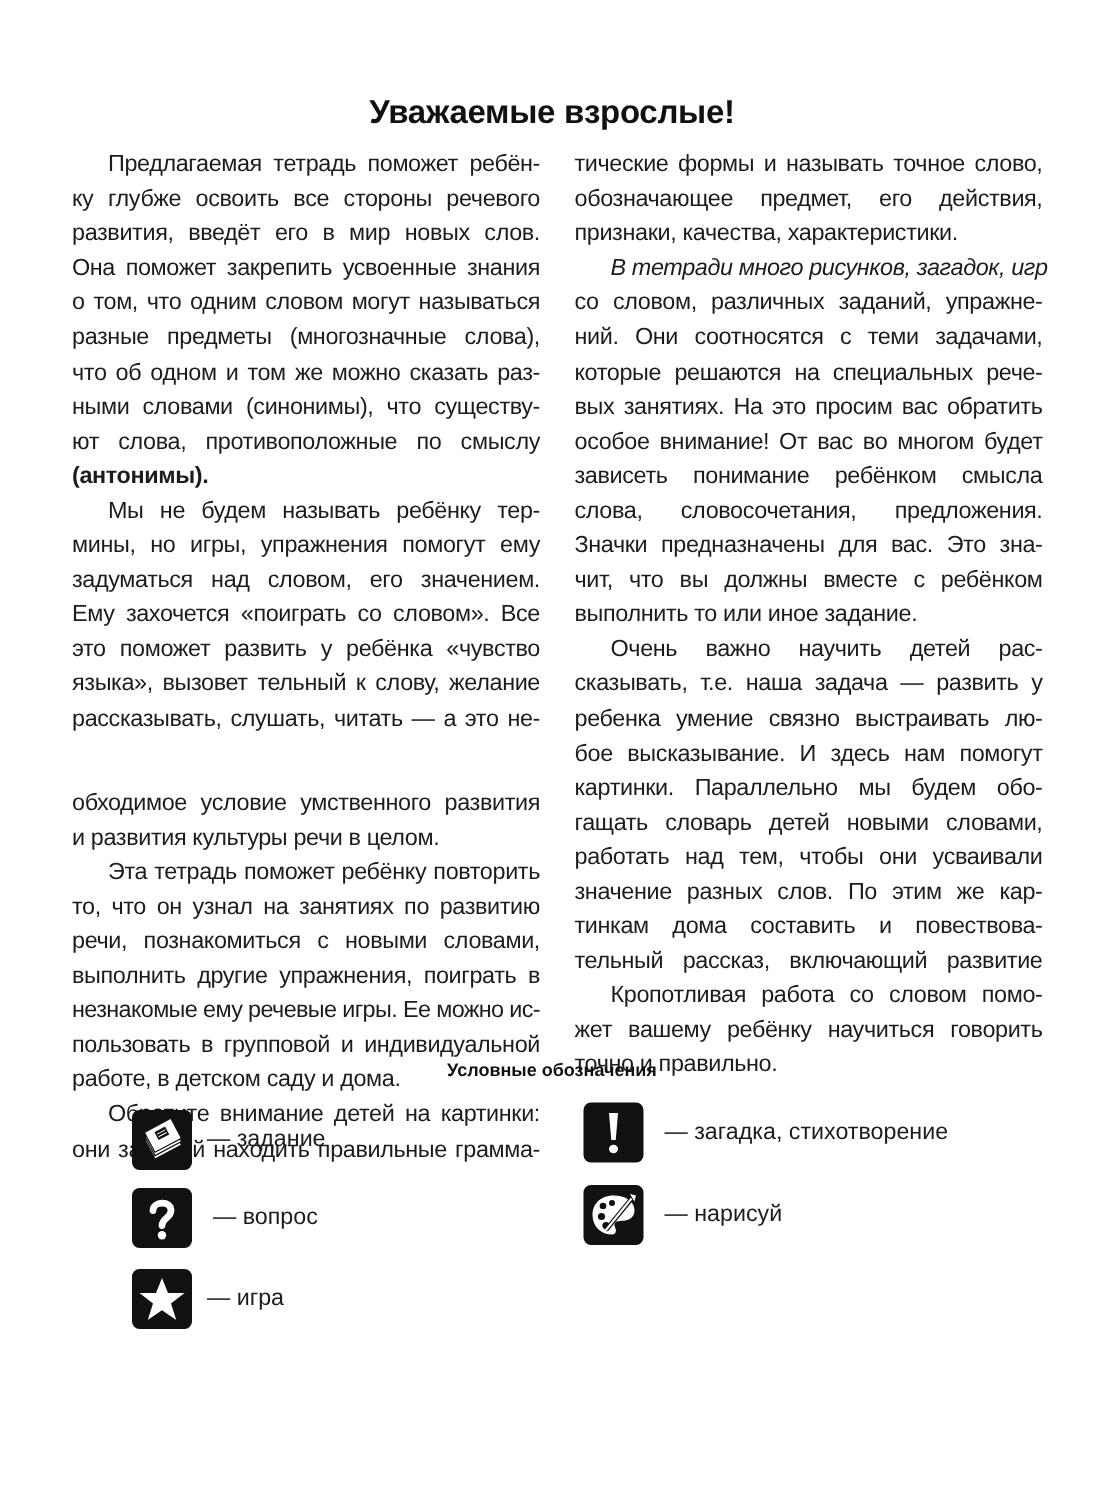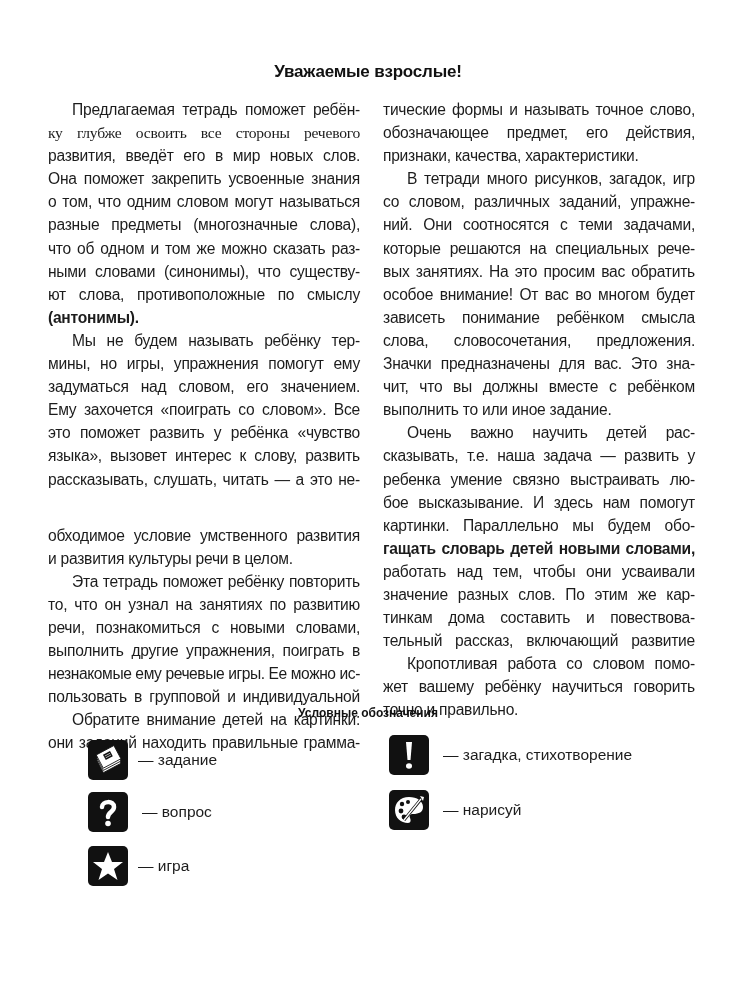--- a/index.html
+++ b/index.html
@@ -3,21 +3,21 @@
 <meta charset="utf-8">
 <style>
   html, body { margin: 0; padding: 0; }
   body {
     width: 736px; height: 1000px; background: #ffffff; overflow: hidden;
     font-family: "Liberation Sans", "DejaVu Sans", sans-serif; color: #1c1c1c;
     position: relative;
   }
   .title {
     position: absolute; top: 62px; left: 0; width: 736px; text-align: center;
-    font-weight: bold; font-size: 17px; letter-spacing: -0.2px; color: #111;
+    font-weight: bold; font-size: 22px; letter-spacing: -0.2px; color: #111;
   }
   .col {
     position: absolute; top: 98px; width: 312px;
     font-size: 15.6px; line-height: 23.1px; letter-spacing: -0.25px;
   }
   .col.left { left: 48px; }
   .col.right { left: 383px; width: 312px; }
   .line { white-space: nowrap; display: block; text-align: justify; text-align-last: justify; height: 23.1px; }
   .line.last { text-align-last: left; }
   .line.indent { padding-left: 24px; }
@@ -33,68 +33,69 @@
   .legend-icon svg { width: 34px; height: 34px; }
   .legend-label { margin-left: 10px; font-size: 15.5px; color: #1c1c1c; }
 </style>
 </head>
 <body>
 
 <div class="title">Уважаемые взрослые!</div>
 
 <div class="col left" id="col-left">
     <span class="line indent" style="display: block; width: auto;">Предлагаемая тетрадь поможет ребён-</span>
-    <span class="line" style="display: block; width: auto; font-family: Liberation Serif, serif;">ку глубже освоить все стороны речевого</span>
+    <span class="line" style="display: block; width: auto;">ку глубже освоить все стороны речевого</span>
     <span class="line" style="display: block; width: auto;">развития, введёт его в мир новых слов.</span>
     <span class="line" style="display: block; width: auto;">Она поможет закрепить усвоенные знания</span>
     <span class="line" style="display: block; width: auto;">о том, что одним словом могут называться</span>
     <span class="line" style="display: block; width: auto;">разные предметы (многозначные слова),</span>
     <span class="line" style="display: block; width: auto;">что об одном и том же можно сказать раз-</span>
     <span class="line" style="display: block; width: auto;">ными словами (синонимы), что существу-</span>
     <span class="line" style="display: block; width: auto;">ют слова, противоположные по смыслу</span>
     <span class="line last" style="display: block; width: auto; font-weight: bold;">(антонимы).</span>
     <span class="line indent" style="display: block; width: auto;">Мы не будем называть ребёнку тер-</span>
     <span class="line" style="display: block; width: auto;">мины, но игры, упражнения помогут ему</span>
     <span class="line" style="display: block; width: auto;">задуматься над словом, его значением.</span>
     <span class="line" style="display: block; width: auto;">Ему захочется «поиграть со словом». Все</span>
     <span class="line" style="display: block; width: auto;">это поможет развить у ребёнка «чувство</span>
-    <span class="line" style="display: block; width: auto;">языка», вызовет интерес к слову, развить</span>
+    <span class="line" style="display: block; width: auto;">языка», вызовет тельный к слову, желание</span>
     <span class="line" style="display: block; width: auto;">рассказывать, слушать, читать — а это не-</span>
     <span class="line" style="display: block; width: auto; margin-top: 33px;">обходимое условие умственного развития</span>
     <span class="line last" style="display: block; width: auto;">и развития культуры речи в целом.</span>
     <span class="line indent" style="display: block; width: auto;">Эта тетрадь поможет ребёнку повторить</span>
     <span class="line" style="display: block; width: auto;">то, что он узнал на занятиях по развитию</span>
     <span class="line" style="display: block; width: auto;">речи, познакомиться с новыми словами,</span>
     <span class="line" style="display: block; width: auto;">выполнить другие упражнения, поиграть в</span>
     <span class="line" style="display: block; width: auto; letter-spacing: -0.42px;">незнакомые ему речевые игры. Ее можно ис-</span>
     <span class="line" style="display: block; width: auto;">пользовать в групповой и индивидуальной</span>
+    <span class="line last" style="display: block; width: auto;">работе, в детском саду и дома.</span>
     <span class="line indent" style="display: block; width: auto;">Обратите внимание детей на картинки:</span>
     <span class="line" style="display: block; width: auto;">они заданий находить правильные грамма-</span>
   </div>
 <div class="col right" id="col-right">
     <span class="line" style="display: block; width: auto;">тические формы и называть точное слово,</span>
     <span class="line" style="display: block; width: auto;">обозначающее предмет, его действия,</span>
     <span class="line last" style="display: block; width: auto;">признаки, качества, характеристики.</span>
-    <span class="line indent" style="display: block; width: auto;">В тетради много рисунков, загадок, игр</span>
+    <span class="line indent" style="display: block; width: auto; font-style: italic;">В тетради много рисунков, загадок, игр</span>
     <span class="line" style="display: block; width: auto;">со словом, различных заданий, упражне-</span>
     <span class="line" style="display: block; width: auto;">ний. Они соотносятся с теми задачами,</span>
     <span class="line" style="display: block; width: auto;">которые решаются на специальных рече-</span>
     <span class="line" style="display: block; width: auto;">вых занятиях. На это просим вас обратить</span>
     <span class="line" style="display: block; width: auto;">особое внимание! От вас во многом будет</span>
     <span class="line" style="display: block; width: auto;">зависеть понимание ребёнком смысла</span>
     <span class="line" style="display: block; width: auto;">слова, словосочетания, предложения.</span>
     <span class="line" style="display: block; width: auto;">Значки предназначены для вас. Это зна-</span>
     <span class="line" style="display: block; width: auto;">чит, что вы должны вместе с ребёнком</span>
     <span class="line last" style="display: block; width: auto;">выполнить то или иное задание.</span>
     <span class="line indent" style="display: block; width: auto;">Очень важно научить детей рас-</span>
     <span class="line" style="display: block; width: auto;">сказывать, т.е. наша задача — развить у</span>
     <span class="line" style="display: block; width: auto;">ребенка умение связно выстраивать лю-</span>
     <span class="line" style="display: block; width: auto;">бое высказывание. И здесь нам помогут</span>
     <span class="line" style="display: block; width: auto;">картинки. Параллельно мы будем обо-</span>
-    <span class="line" style="display: block; width: auto; font-weight: bold;">гащать словарь детей новыми словами,</span>
+    <span class="line" style="display: block; width: auto;">гащать словарь детей новыми словами,</span>
     <span class="line" style="display: block; width: auto;">работать над тем, чтобы они усваивали</span>
     <span class="line" style="display: block; width: auto;">значение разных слов. По этим же кар-</span>
     <span class="line" style="display: block; width: auto;">тинкам дома составить и повествова-</span>
     <span class="line" style="display: block; width: auto;">тельный рассказ, включающий развитие</span>
     <span class="line indent" style="display: block; width: auto;">Кропотливая работа со словом помо-</span>
     <span class="line" style="display: block; width: auto;">жет вашему ребёнку научиться говорить</span>
     <span class="line last" style="display: block; width: auto;">точно и правильно.</span>
   </div>
 
 <div class="legend-title">Условные обозначения</div>

